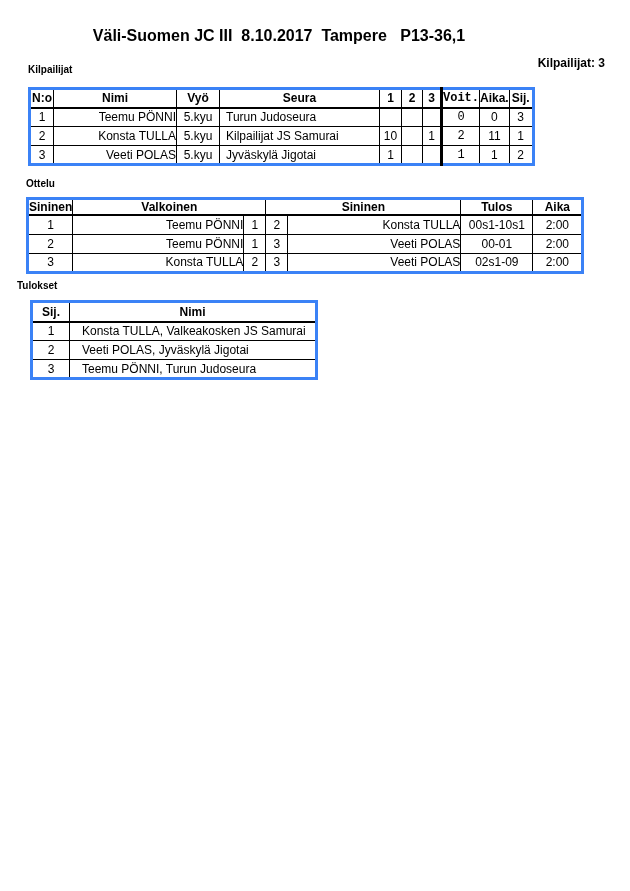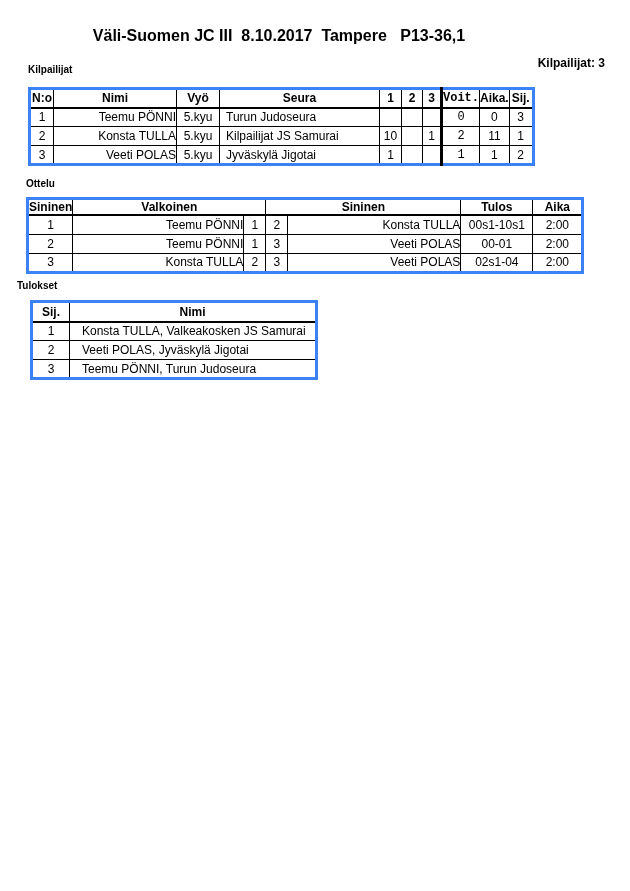--- a/index.html
+++ b/index.html
@@ -176,21 +176,21 @@
       <td class="left">Veeti POLAS</td>
       <td>00-01</td>
       <td>2:00</td>
     </tr>
     <tr>
       <td>3</td>
       <td class="left">Konsta TULLA</td>
       <td>2</td>
       <td>3</td>
       <td class="left">Veeti POLAS</td>
-      <td>02s1-04</td>
+      <td>02s1-09</td>
       <td>2:00</td>
     </tr>
   </tbody>
     </table>
 </div>
 
 <div class="abs section-heading" id="heading-tulokset">Tulokset</div>
 
 <div class="abs" id="table-tulokset-wrap">
   <table class="judo" id="table-tulokset">

